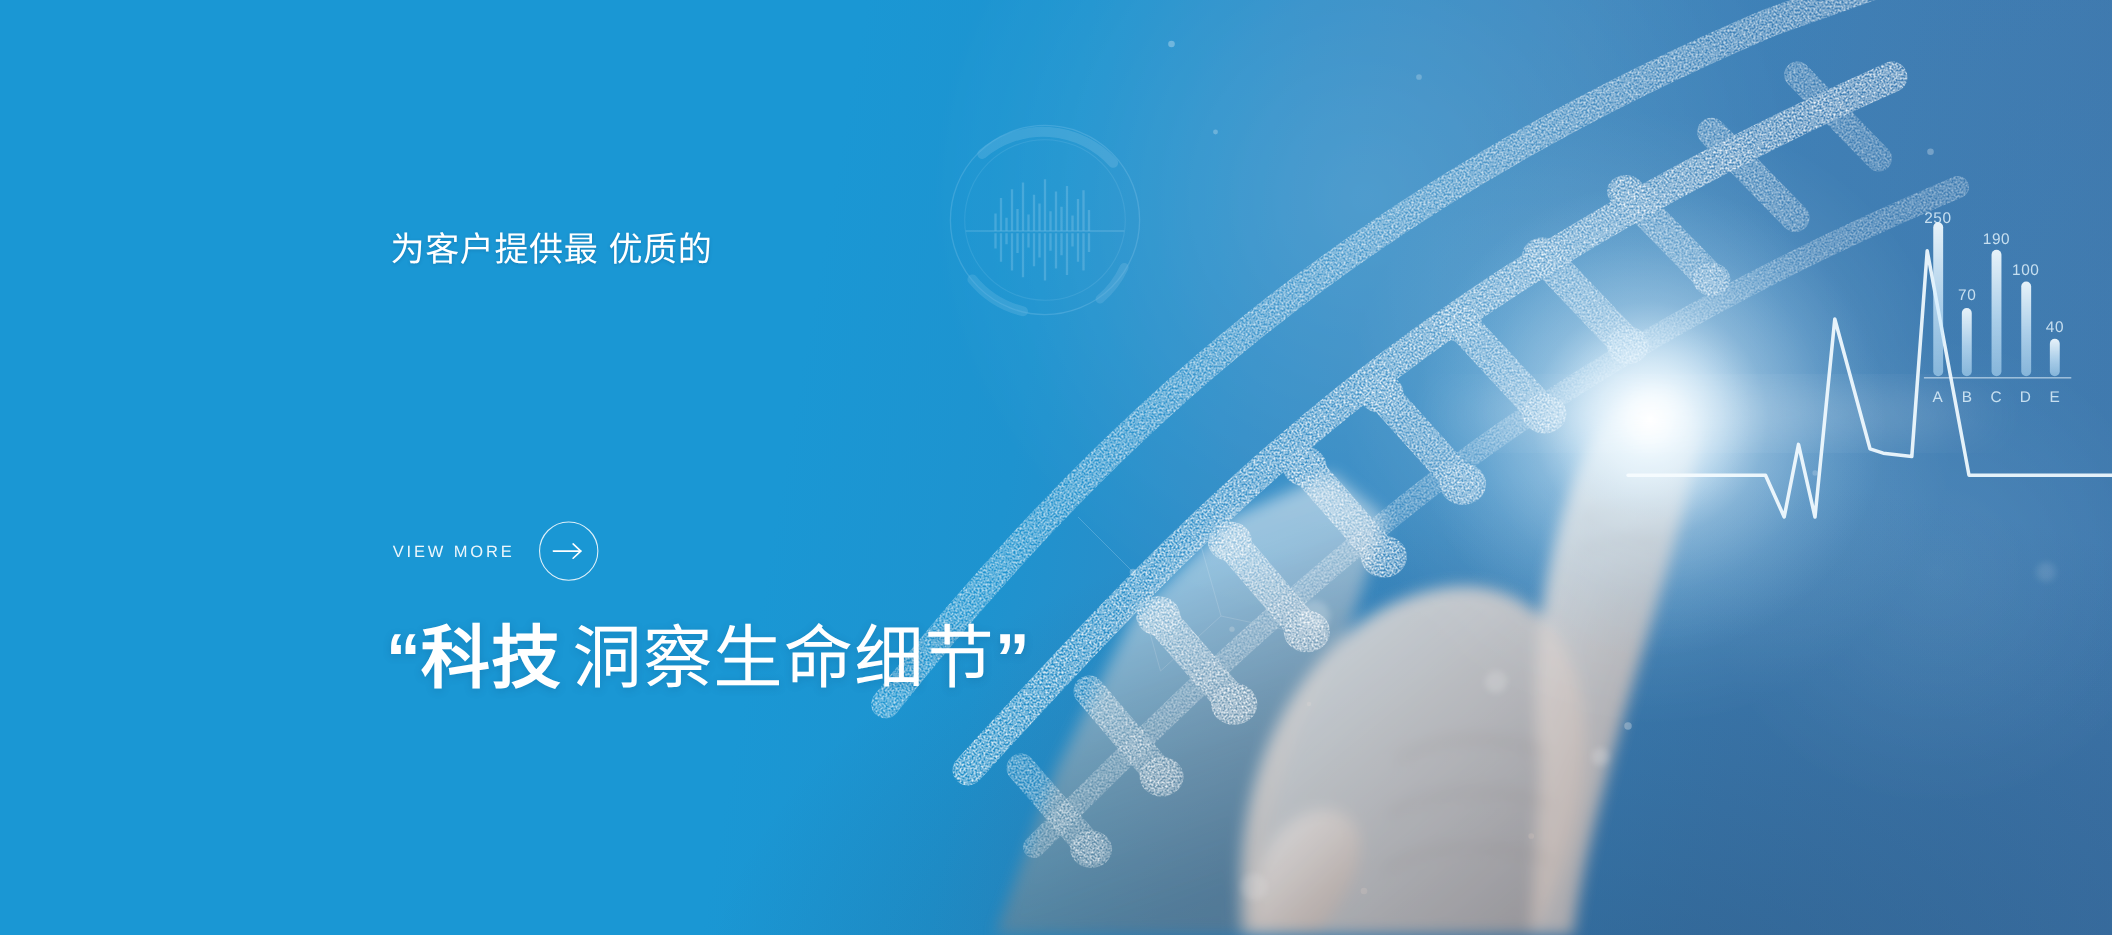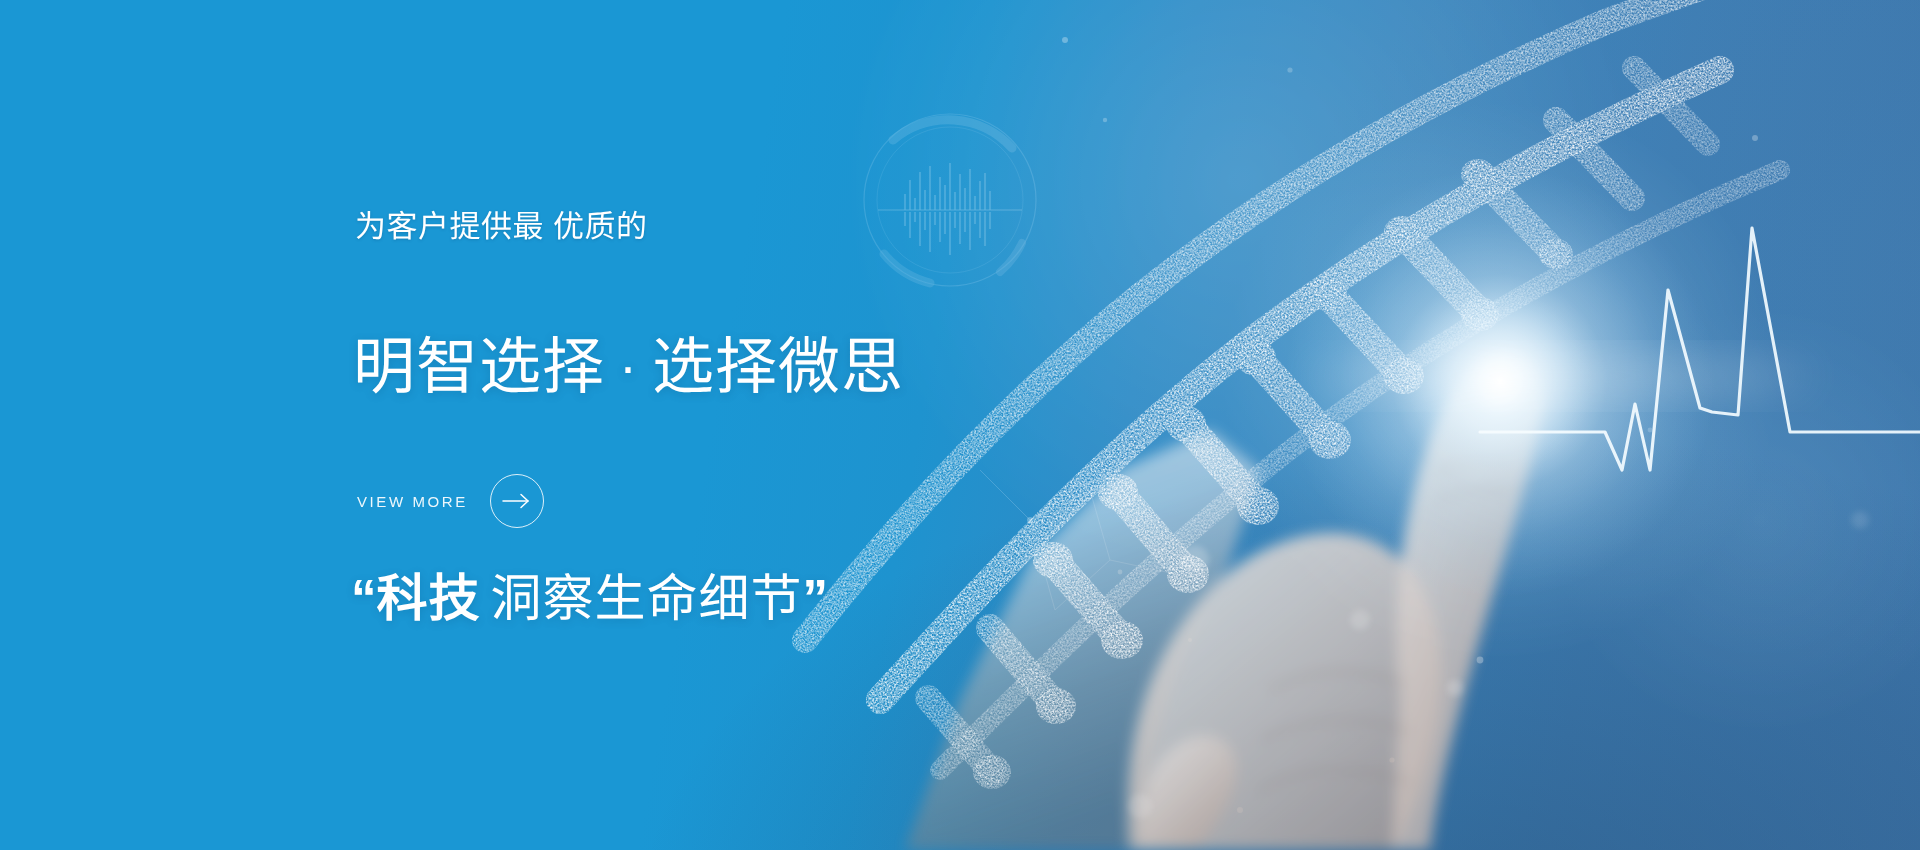--- a/index.html
+++ b/index.html
@@ -134,21 +134,21 @@
     justify-content: center;
     flex: 0 0 auto;
   }
   .view-more-circle svg { display: block; }
 
   .quote {
     position: absolute;
     top: 557px;
     left: -4px;
     color: #ffffff;
-    font-size: 51px;
+    font-size: 63px;
     line-height: 84px;
     white-space: nowrap;
     font-weight: 400;
     letter-spacing: 1px;
     text-shadow: 0 2px 8px rgba(10,70,115,.22);
   }
   .quote .q-mark { font-weight: 700; letter-spacing: 0; }
   .quote .q-strong { font-weight: 700; }
   .quote .q-light { font-weight: 400; padding-left: 10px; }
 
@@ -375,28 +375,50 @@
         <circle cx="1360" cy="620" r="10" opacity=".18"></circle>
         <circle cx="1455" cy="688" r="8" opacity=".20"></circle>
         <circle cx="1140" cy="806" r="12" opacity=".14"></circle>
         <circle cx="1860" cy="520" r="9" opacity=".12"></circle>
       </g>
     </g>
   </svg>
 
   <div class="bg-layer bg-bloom" style="mix-blend-mode:screen; opacity:.55; pointer-events:none;"></div>
 
+  <div class="hud-chart">
+    <div class="axis"></div>
+
+    <div class="bar" style="left:12%;  height:140px;"></div>
+    <div class="bar-label" style="left:12%; top:0px;">250</div>
+    <div class="cat-label" style="left:12%;">A</div>
+
+    <div class="bar" style="left:31%;  height:62px;"></div>
+    <div class="bar-label" style="left:31%; top:70px;">70</div>
+    <div class="cat-label" style="left:31%;">B</div>
+
+    <div class="bar" style="left:50%;  height:115px;"></div>
+    <div class="bar-label" style="left:50%; top:19px;">190</div>
+    <div class="cat-label" style="left:50%;">C</div>
+
+    <div class="bar" style="left:69%;  height:86px;"></div>
+    <div class="bar-label" style="left:69%; top:47px;">100</div>
+    <div class="cat-label" style="left:69%;">D</div>
+
+    <div class="bar" style="left:88%;  height:34px;"></div>
+    <div class="bar-label" style="left:88%; top:99px;">40</div>
+    <div class="cat-label" style="left:88%;">E</div>
+  </div>
 
   <div class="content">
 
     <div class="subtitle">
       <span class="subtitle-line">为客户提供最 优质的</span>
     </div>
 
-    <div class="headline"><span>明智选择</span><span class="dot-sep">·</span><span>选择微思</span></div>
 
     <div class="view-more">
       <span class="view-more-label">VIEW MORE</span>
       <span class="view-more-circle">
         <svg width="30" height="16" viewBox="0 0 30 16" fill="none" aria-hidden="true">
           <path d="M1 8 H26" stroke="#ffffff" stroke-width="1.5" stroke-linecap="round"></path>
           <path d="M19 1.5 L26 8 L19 14.5" stroke="#ffffff" stroke-width="1.5" stroke-linecap="round" stroke-linejoin="round" fill="none"></path>
         </svg>
       </span>
     </div>

